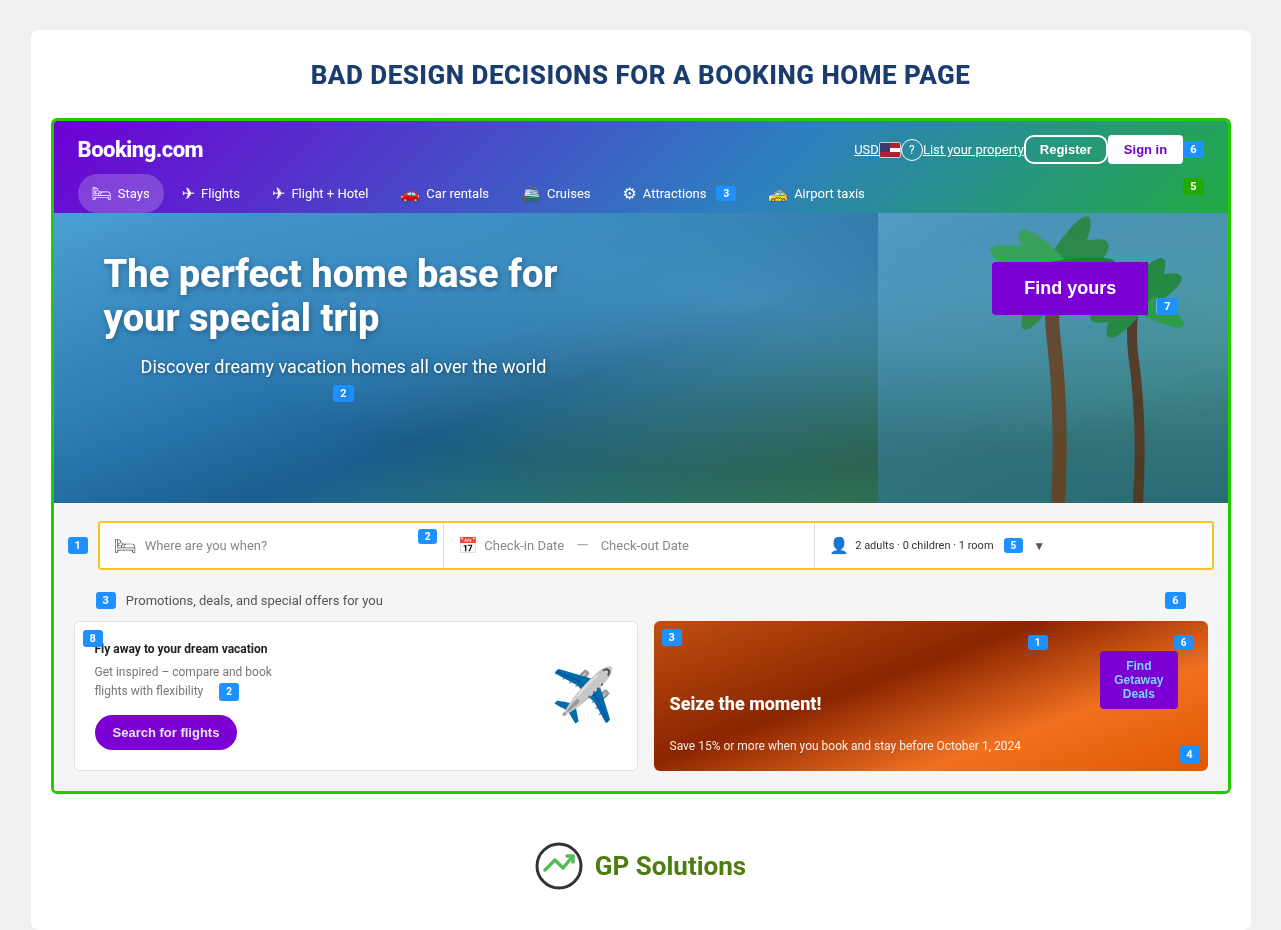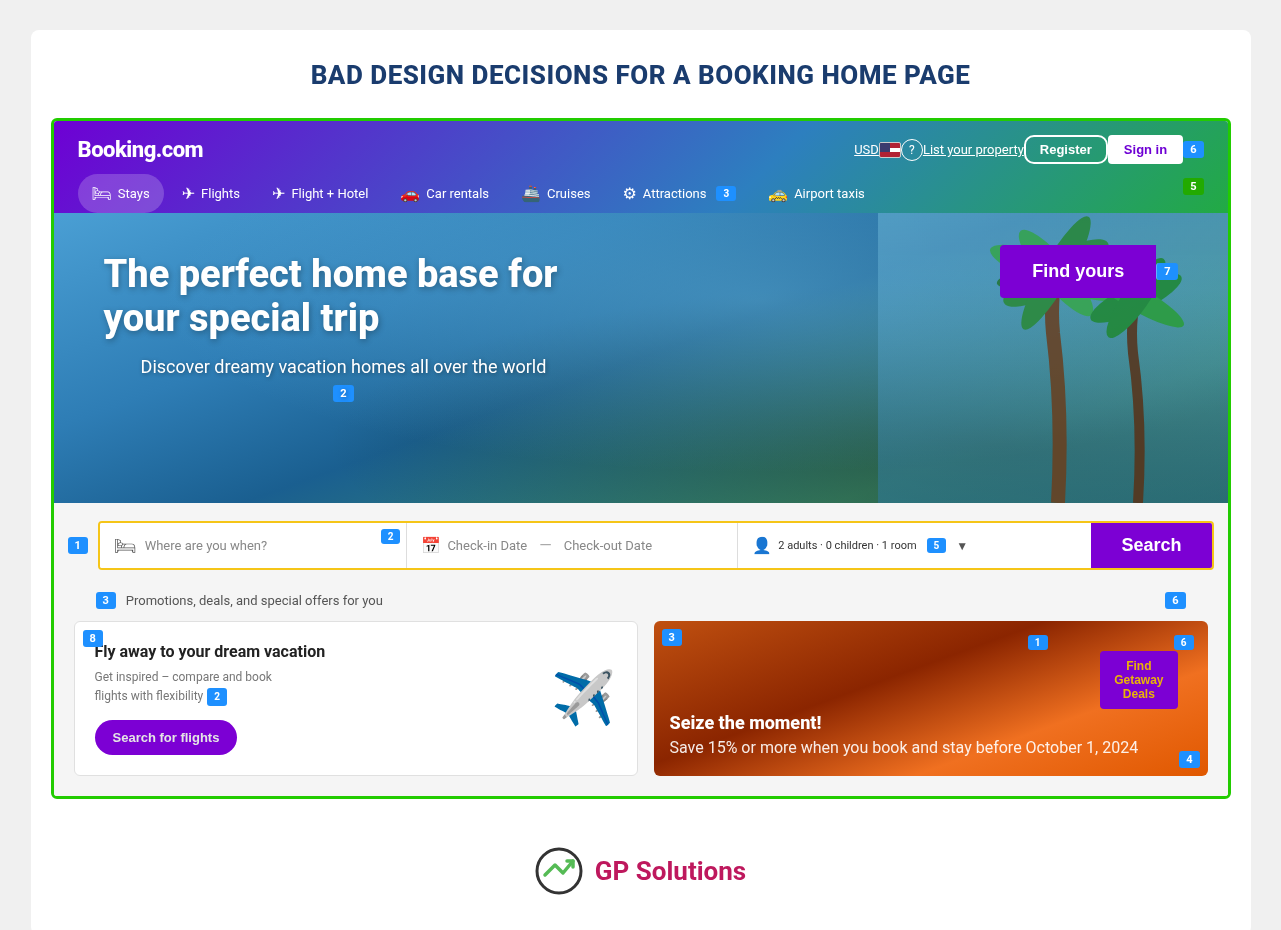--- a/index.html
+++ b/index.html
@@ -182,25 +182,25 @@
       font-size: 18px;
       margin-top: 16px;
       text-shadow: 1px 1px 4px rgba(0,0,0,0.4);
       display: flex;
       align-items: center;
       gap: 8px;
       flex-direction: column;
     }
     .hero-cta {
       position: absolute;
-      top: 32px;
+      top: 49px;
       right: 50px;
       display: flex;
-      align-items: center;
-      gap: 0;
+      align-items: flex-end;
+      gap: 8px;
     }
     .btn-find-yours {
       background: #7c00d4;
       color: white;
       border: none;
       padding: 16px 32px;
       font-size: 18px;
       font-weight: 700;
       cursor: pointer;
       border-radius: 4px 0 0 4px;
@@ -233,21 +233,21 @@
       padding: 20px;
       display: flex;
       align-items: center;
       justify-content: space-between;
       min-height: 120px;
     }
     .flight-card-left {
       flex: 1;
     }
     .flight-card-title {
-      font-size: 16px;
+      font-size: 12px;
       font-weight: 700;
       color: #222;
       margin-bottom: 8px;
     }
     .flight-card-desc {
       font-size: 12px;
       color: #777;
       line-height: 1.4;
       max-width: 180px;
       display: flex;
@@ -281,30 +281,31 @@
     .deals-card-title {
       font-size: 18px;
       font-weight: 800;
       color: white;
       display: flex;
       align-items: center;
       gap: 8px;
       margin-bottom: 4px;
     }
     .deals-card-desc {
-      font-size: 16px;
+      font-size: 12px;
       color: rgba(255,255,255,0.9);
       line-height: 1.4;
+      margin-top: 20px;
     }
     .btn-find-deals {
       position: absolute;
       top: 16px;
       right: 16px;
       background: #7c00d4;
-      color: #eab308;
+      color: #7dd3fc;
       border: none;
       padding: 8px 14px;
       font-size: 12px;
       font-weight: 700;
       cursor: pointer;
       border-radius: 4px;
       display: flex;
       align-items: center;
       gap: 6px;
     }
@@ -340,21 +341,21 @@
       margin-top: 32px;
       padding-top: 16px;
     }
     .gp-logo {
       width: 48px;
       height: 48px;
     }
     .gp-name {
       font-size: 26px;
       font-weight: 700;
-      color: #be185d;
+      color: #4d7c0f;
     }
     
     .outer-badge {
       background: #1e90ff;
       color: white;
       font-size: 11px;
       font-weight: 700;
       padding: 2px 7px;
       border-radius: 3px;
       display: inline-flex;
@@ -547,40 +548,39 @@
           <span class="sf-placeholder">Check-in Date</span>
           <span style="color:#aaa; margin:0 6px;">—</span>
           <span class="sf-placeholder">Check-out Date</span>
         </div>
         <div class="sf-guests">
           <span style="font-size:16px; color:#555;">👤</span>
           <span class="sf-value">2 adults · 0 children · 1 room</span>
           <span class="outer-badge" style="font-size:10px; margin-left:4px;">5</span>
           <span class="chevron-down">▼</span>
         </div>
-        <button class="sf-search-btn">Search</button>
       </div>
     </div>
 
     <div style="background:#f5f5f5; padding: 4px 20px 20px;">
       <div class="promo-row" style="margin-bottom:12px;">
         <span class="outer-badge" style="margin-right:10px;">3</span>
         <span class="promo-title">Promotions, deals, and special offers for you</span>
         <span class="outer-badge">6</span>
       </div>
 
       <div style="display:flex; gap:16px;">
 
         <div class="flight-card" style="position:relative;">
           <span class="outer-badge card-badge-tl">8</span>
           <div class="flight-card-left">
             <div class="flight-card-title">Fly away to your dream vacation</div>
             <div class="flight-card-desc">
               <span>Get inspired – compare and book</span>
-              <span style="display:flex; align-items:center; gap:4px;">
+              <span style="display:flex; align-items:center; gap:16px;">
                 <span>flights with flexibility</span>
                 <span class="outer-badge" style="font-size:10px;">2</span>
               </span>
             </div>
             <button class="btn-search-flights" style="margin-top:14px;">Search for flights</button>
           </div>
           <div style="font-size:52px; margin-left:10px;">✈️</div>
         </div>
 
         <div class="deals-card">

